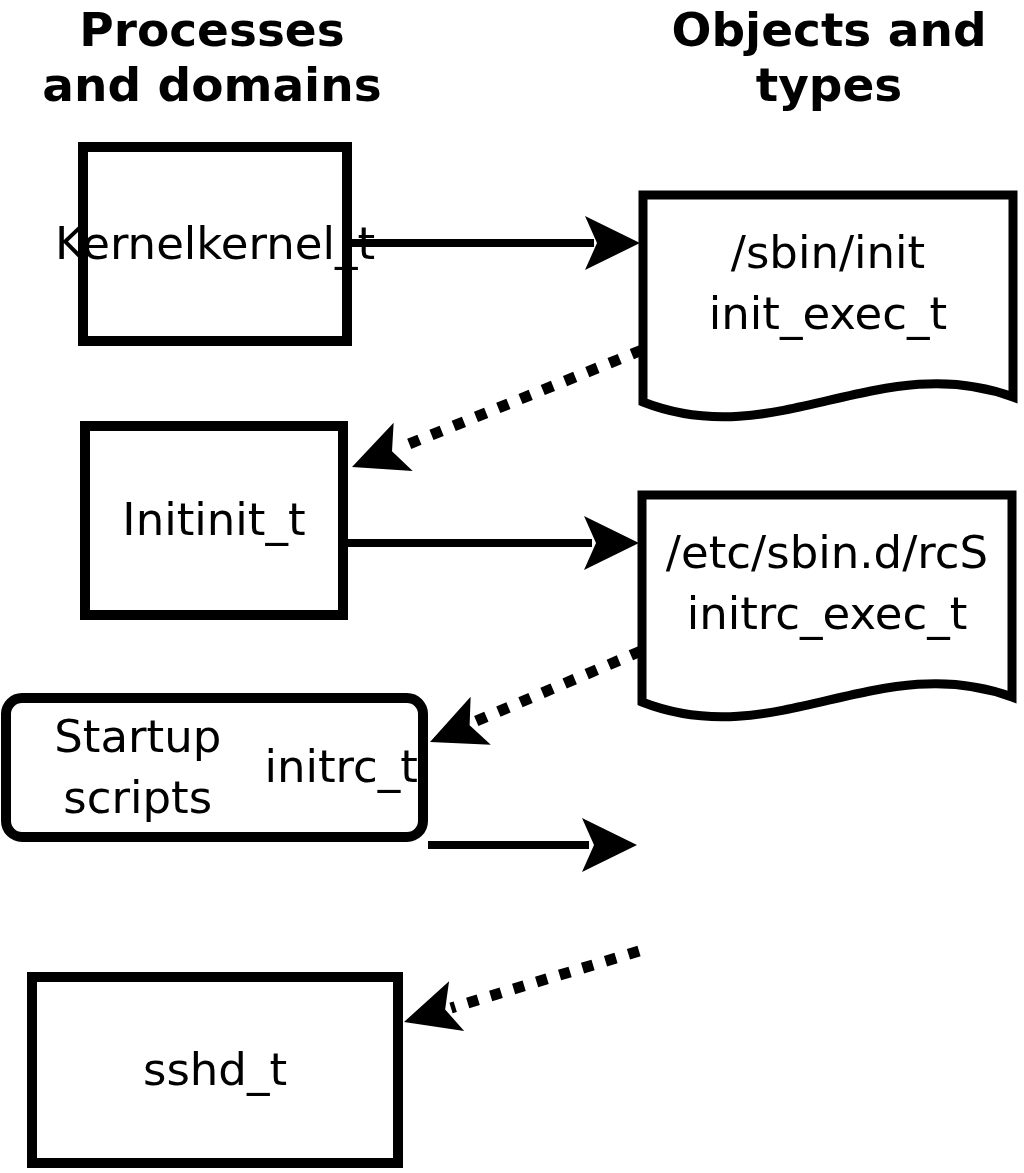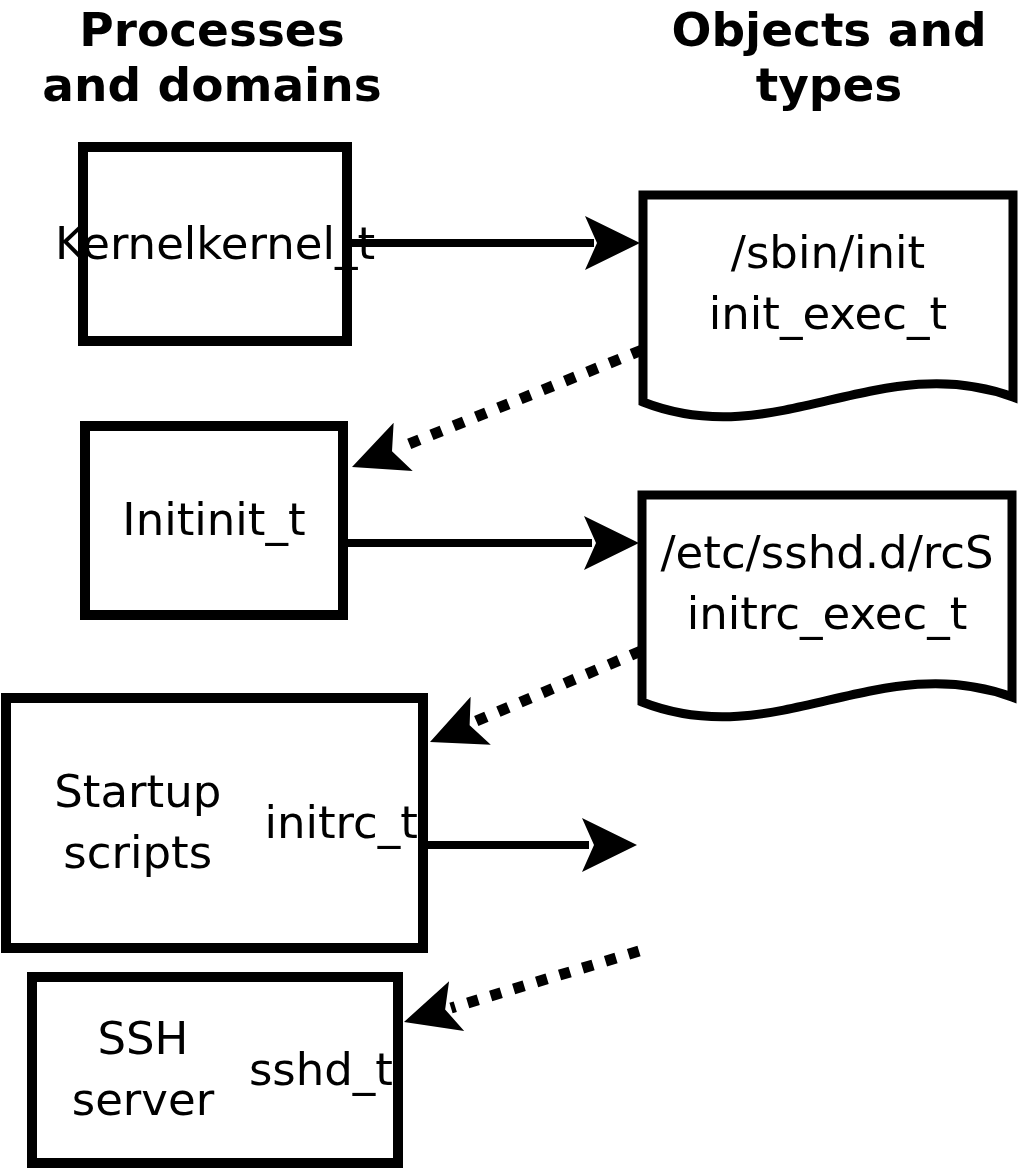--- a/index.html
+++ b/index.html
@@ -84,41 +84,40 @@
 
 
   <div class="pbox" style="left:78px; top:142px; width:274px; height:204px;">
     <div>Kernel</div>
     <div>kernel_t</div>
   </div>
   <div class="pbox" style="left:80px; top:421px; width:268px; height:199px;">
     <div>Init</div>
     <div>init_t</div>
   </div>
-  <div class="pbox" style="left:1px; top:693px; width:427px; height:260px;">
+  <div class="pbox" style="left:1px; top:693px; width:427px; height:149px;border-radius:21px;">
     <div>Startup scripts</div>
     <div>initrc_t</div>
   </div>
   <div class="pbox" style="left:27px; top:972px; width:376px; height:196px;">
-    <div>SSH server</div>
     <div>sshd_t</div>
   </div>
 
   <div class="doc" style="left:638px; top:190px; width:380px; height:245px;">
     <svg viewBox="0 0 380 245" preserveAspectRatio="none">
       <path class="docshape-path" d="M5,212 L5,5 L375,5 L375,207 C242,158 138,264 5,212 Z"></path>
     </svg>
     <div class="doctext">
       <div>/sbin/init</div>
       <div>init_exec_t</div>
     </div>
   </div>
   <div class="doc" style="left:637px; top:490px; width:380px; height:245px;">
     <svg viewBox="0 0 380 245" preserveAspectRatio="none">
       <path class="docshape-path" d="M5,212 L5,5 L375,5 L375,207 C242,158 138,264 5,212 Z"></path>
     </svg>
     <div class="doctext">
-      <div>/etc/sshd.d/rcS</div>
+      <div>/etc/sbin.d/rcS</div>
       <div>initrc_exec_t</div>
     </div>
   </div>
 
 </div>
 
 </body></html>

